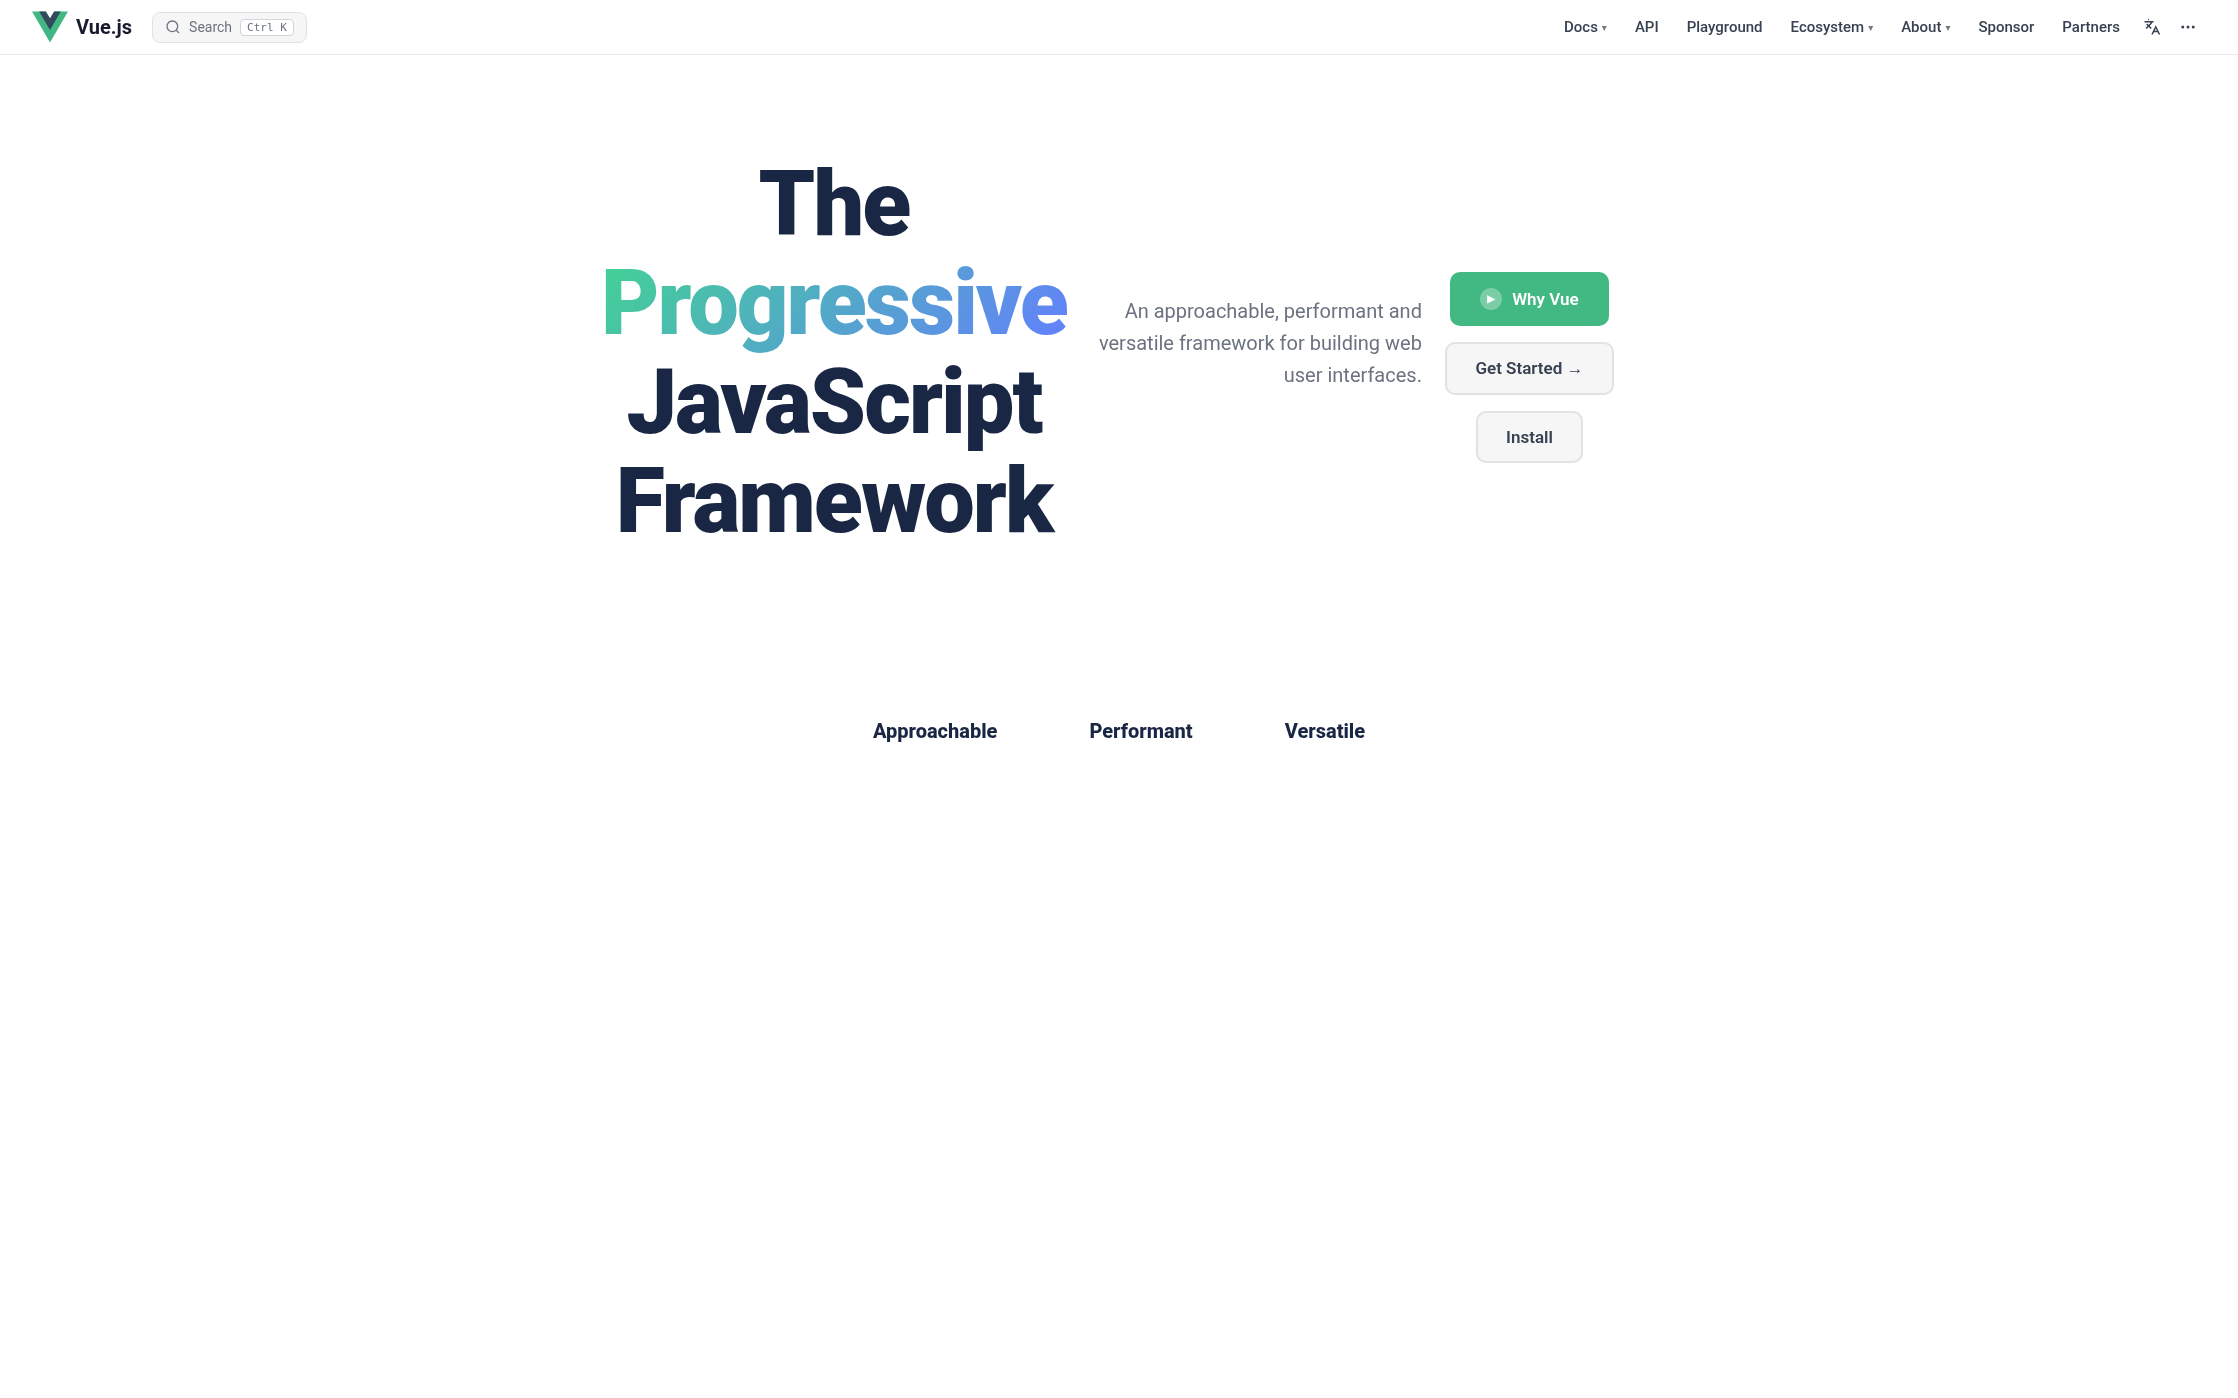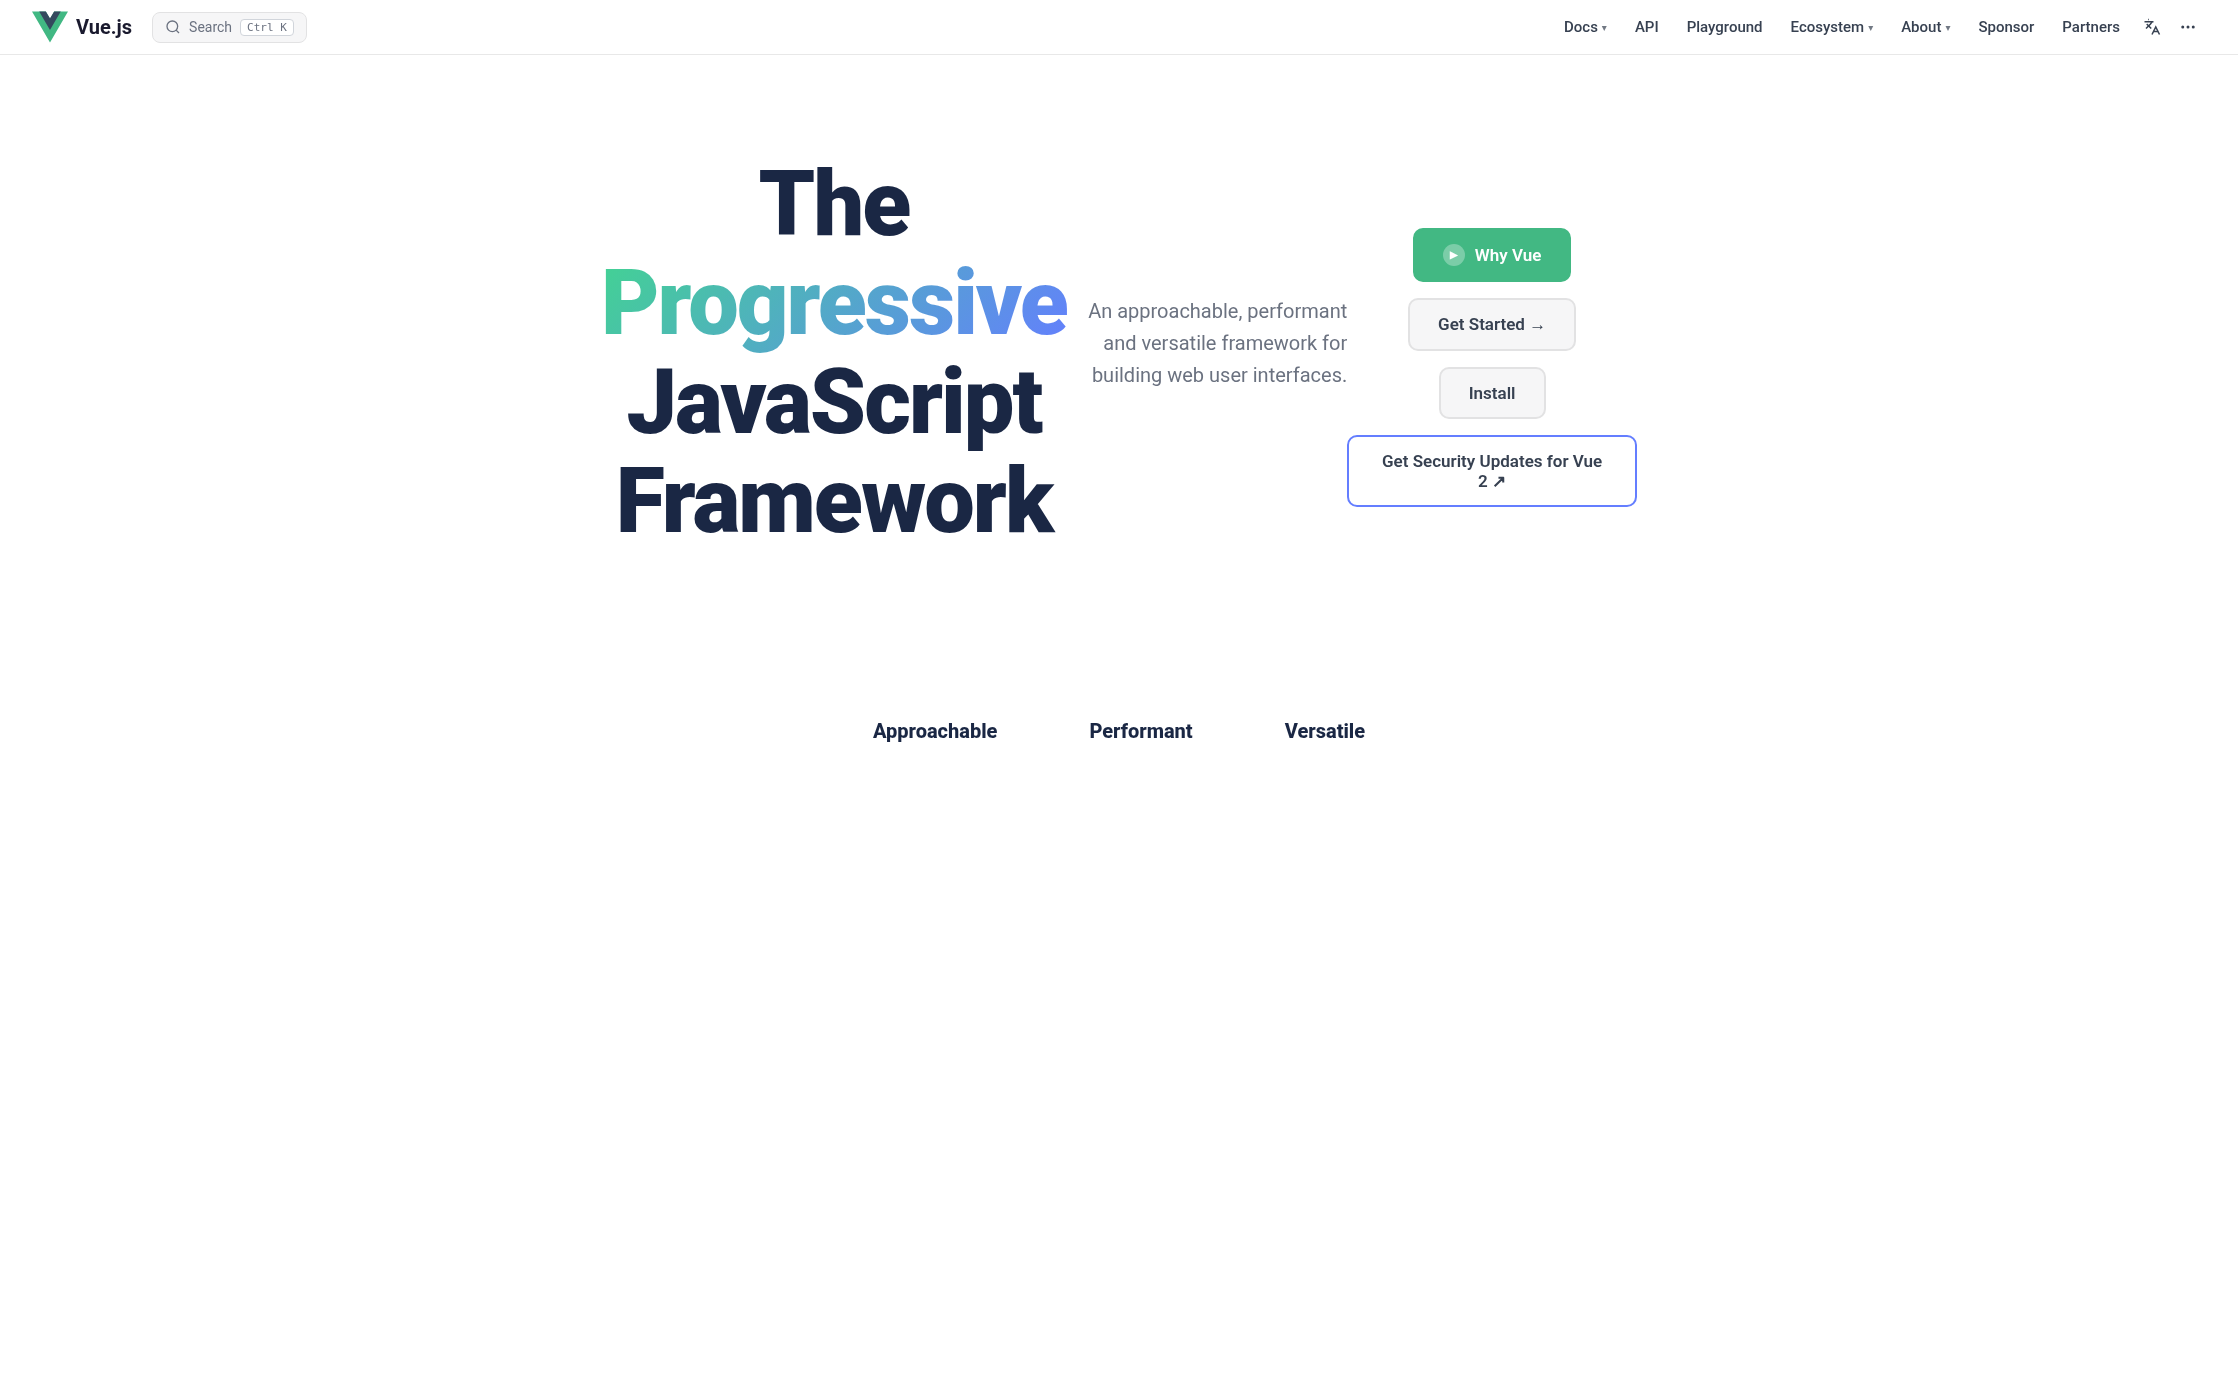--- a/index.html
+++ b/index.html
@@ -308,23 +308,20 @@
     <a class="btn-primary" href="#">
       <span class="btn-play-icon">▶</span>
       <span>Why Vue</span>
     </a>
     <a class="btn-secondary" href="#">
       <span>Get Started →</span>
     </a>
     <a class="btn-secondary" href="#">
       <span>Install</span>
     </a>
-    <a class="btn-outline" href="#">
-      <span>Get Security Updates for Vue 2 ↗</span>
-    </a>
   </div>
 </section>
 
 <section class="features">
   <div class="feature-item">
     <h3 class="feature-title">Approachable</h3>
   </div>
   <div class="feature-item">
     <h3 class="feature-title">Performant</h3>
   </div>

